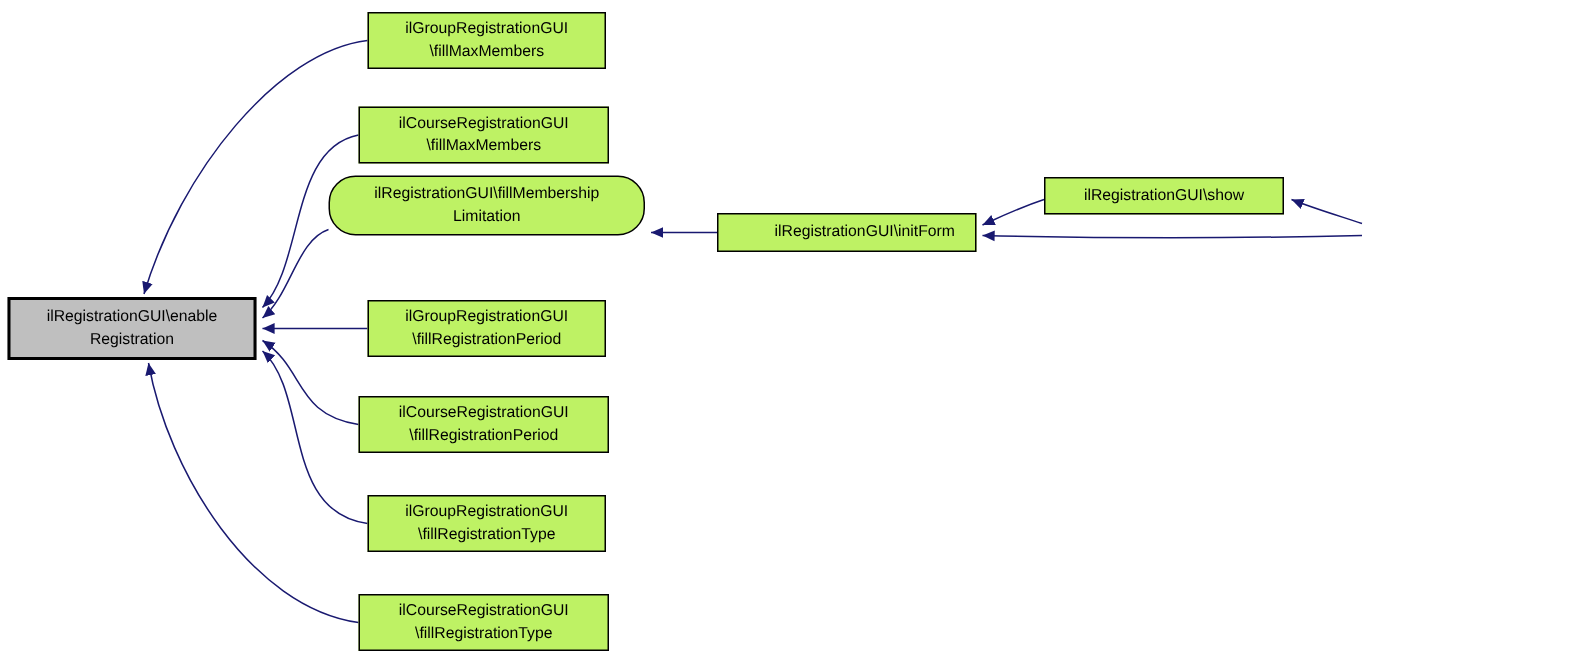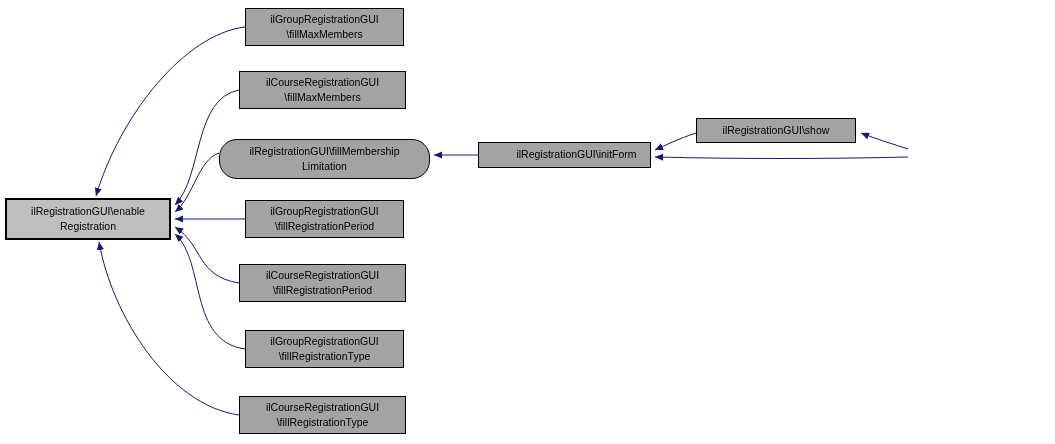--- a/index.html
+++ b/index.html
@@ -20,21 +20,21 @@
     left: 0;
     top: 0;
     width: 1055px;
     height: 444px;
     pointer-events: none;
   }
   .node {
     position: absolute;
     box-sizing: border-box;
     border: 1px solid #000000;
-    background: #a3a3a3;
+    background: #bef264;
     color: #000000;
     font-size: 10.5px;
     line-height: 1.45;
     display: flex;
     flex-direction: column;
     align-items: center;
     justify-content: center;
     text-align: center;
     white-space: nowrap;
     cursor: pointer;
@@ -79,21 +79,21 @@
   <div class="node" style="left:245px; top:8px; width:159px; height:38px;">
     <span>ilGroupRegistrationGUI</span>
     <span>\fillMaxMembers</span>
   </div>
 
   <div class="node" style="left:239px; top:71px; width:167px; height:38px;">
     <span>ilCourseRegistrationGUI</span>
     <span>\fillMaxMembers</span>
   </div>
 
-  <div class="node" style="left:219px; top:139px; width:211px; height:40px;border-radius:18px;">
+  <div class="node" style="left:219px; top:117px; width:211px; height:40px;border-radius:18px;">
     <span>ilRegistrationGUI\fillMembership</span>
     <span>Limitation</span>
   </div>
 
   <div class="node" style="left:245px; top:200px; width:159px; height:38px;">
     <span>ilGroupRegistrationGUI</span>
     <span>\fillRegistrationPeriod</span>
   </div>
 
   <div class="node" style="left:239px; top:264px; width:167px; height:38px;">

